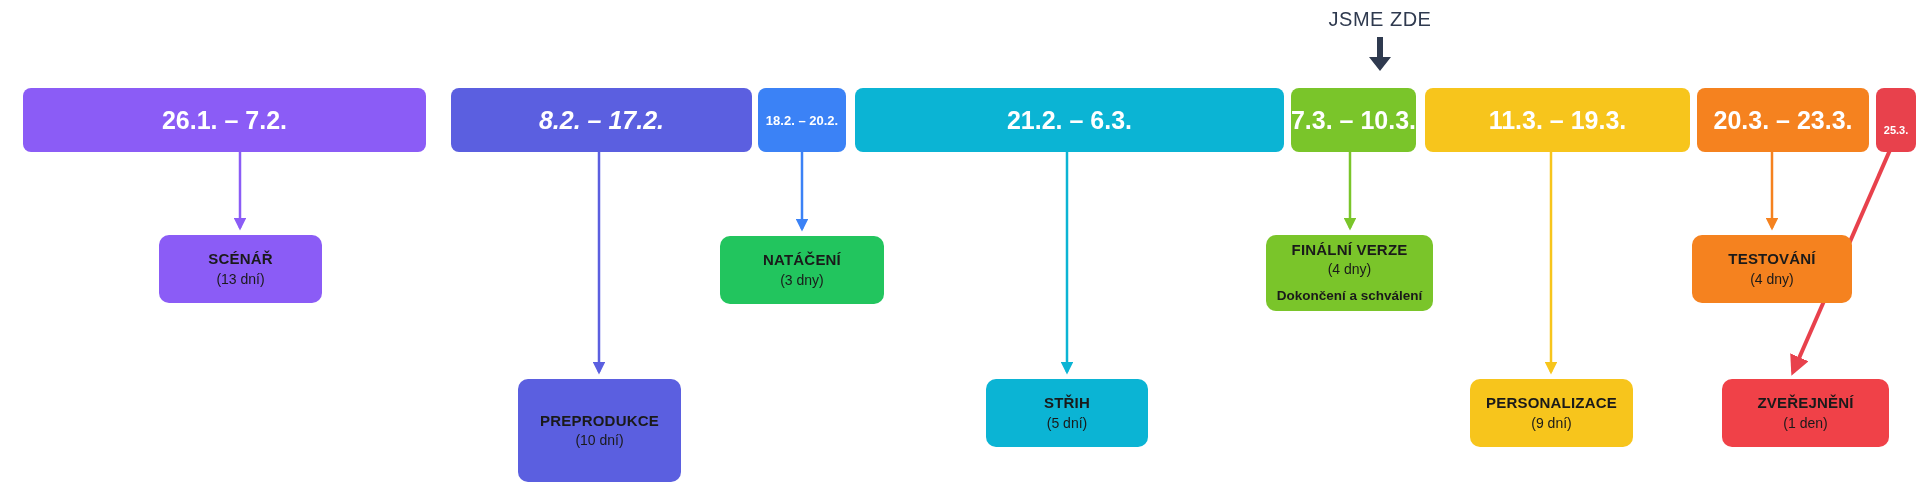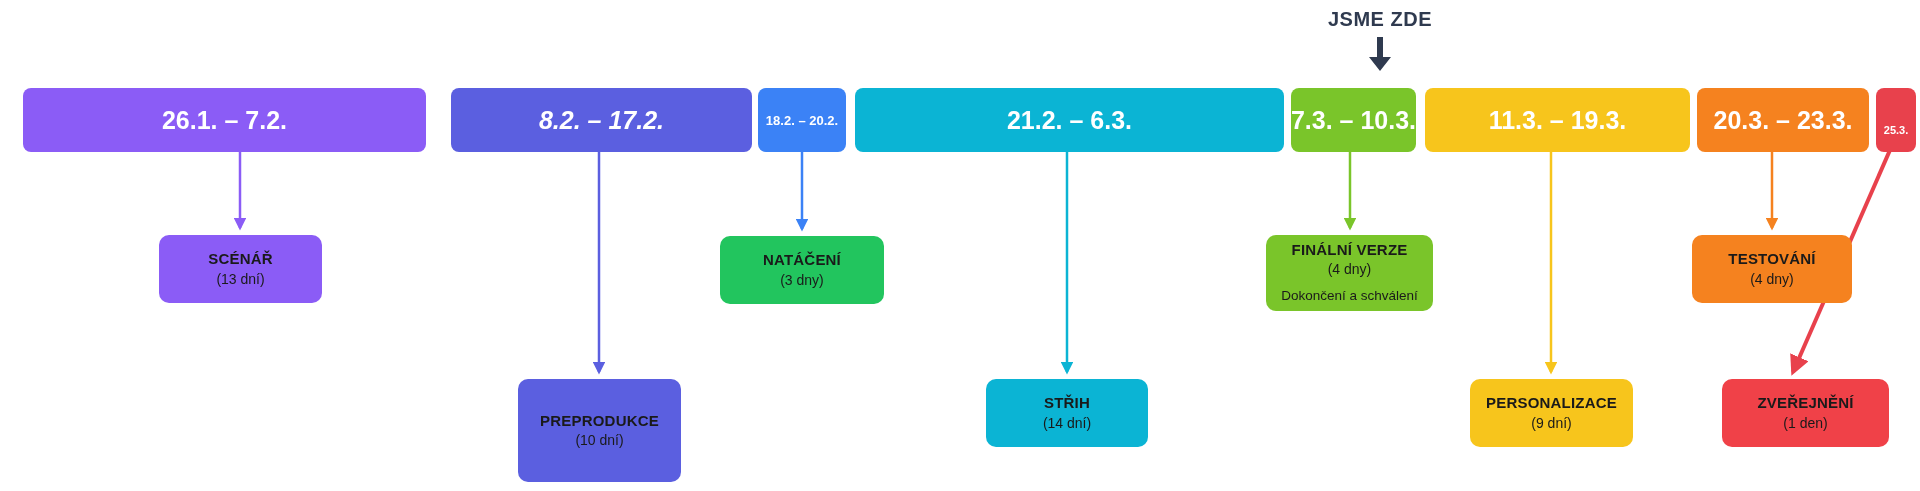--- a/index.html
+++ b/index.html
@@ -26,21 +26,21 @@
   }
   .now-marker {
     position: absolute;
     z-index: 3;
     display: flex;
     flex-direction: column;
     align-items: center;
   }
   .now-label {
     font-size: 20px;
-    font-weight: bold;
+    font-weight: normal;
     color: #2f3a4f;
     letter-spacing: 0.5px;
     white-space: nowrap;
   }
   .now-arrow-wrap { margin-top: 6px; }
   .bar {
     position: absolute;
     height: 64px;
     border-radius: 8px;
     display: flex;
@@ -81,20 +81,21 @@
   .task-days {
     font-size: 14px;
     line-height: 1.3;
     margin-top: 2px;
   }
   .task-desc {
     font-size: 13.5px;
     line-height: 1.25;
     margin-top: 10px;
     max-width: 150px;
+    font-weight: bold;
   }
 </style>
 </head>
 <body>
 
 <div id="root">
 
   <svg class="connectors" viewBox="0 0 1920 491" width="1920" height="491">
       <defs>
         <marker id="ah-scenar" viewBox="0 0 10 10" refX="8" refY="5" markerWidth="5" markerHeight="5" orient="auto-start-reverse">
@@ -175,21 +176,21 @@
       <div class="task" style="left: 518px; top: 379px; width: 163px; height: 103px; background: rgb(91, 95, 224);">
         <div class="task-title">PREPRODUKCE</div>
         <div class="task-days">(10 dní)</div>
       </div>
       <div class="task" style="left: 720px; top: 236px; width: 164px; height: 68px; background: #22c55e; align-items: center;">
         <div class="task-title">NATÁČENÍ</div>
         <div class="task-days">(3 dny)</div>
       </div>
       <div class="task" style="left: 986px; top: 379px; width: 162px; height: 68px; background: rgb(11, 180, 212);">
         <div class="task-title">STŘIH</div>
-        <div class="task-days">(14 dní)</div>
+        <div class="task-days">(5 dní)</div>
       </div>
       <div class="task" style="left: 1266px; top: 235px; width: 167px; height: 76px; background: rgb(122, 197, 42);">
         <div class="task-title">FINÁLNÍ VERZE</div>
         <div class="task-days">(4 dny)</div>
         <div class="task-desc">Dokončení a schválení</div>
       </div>
       <div class="task" style="left: 1470px; top: 379px; width: 163px; height: 68px; background: rgb(247, 197, 28);">
         <div class="task-title">PERSONALIZACE</div>
         <div class="task-days">(9 dní)</div>
       </div>

